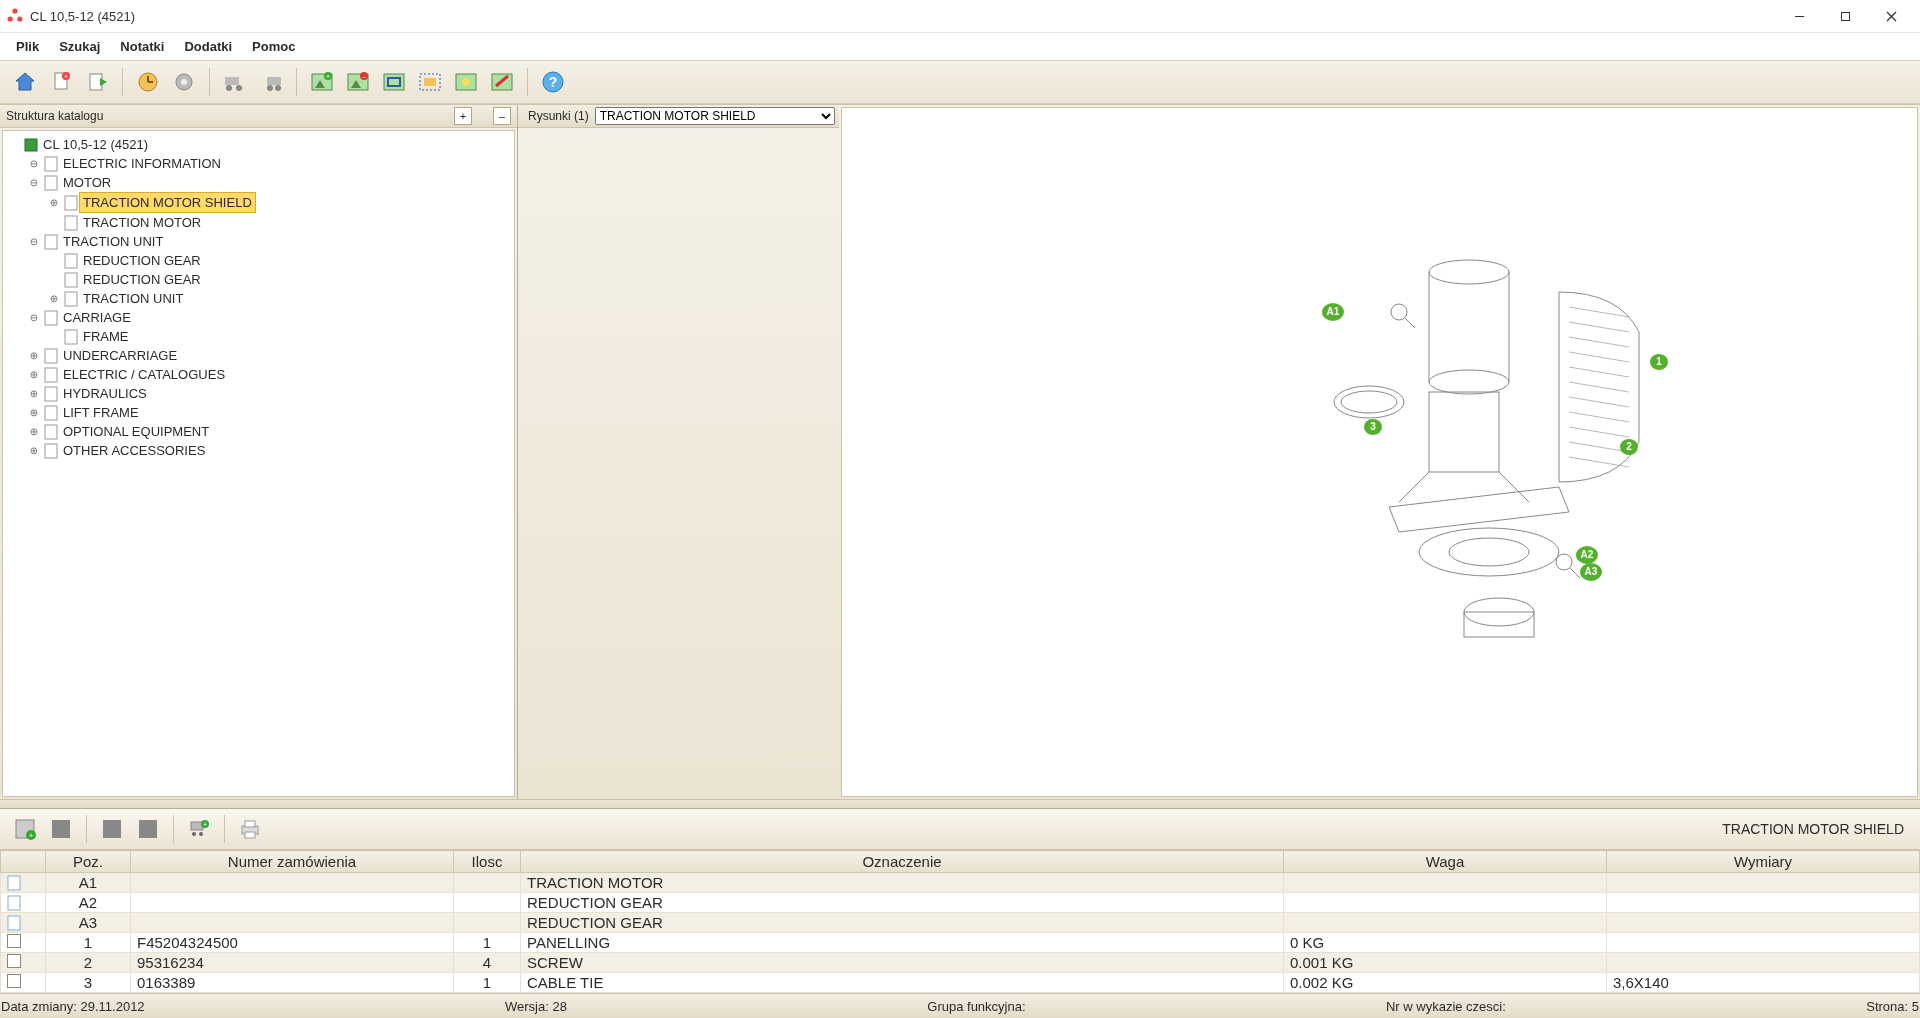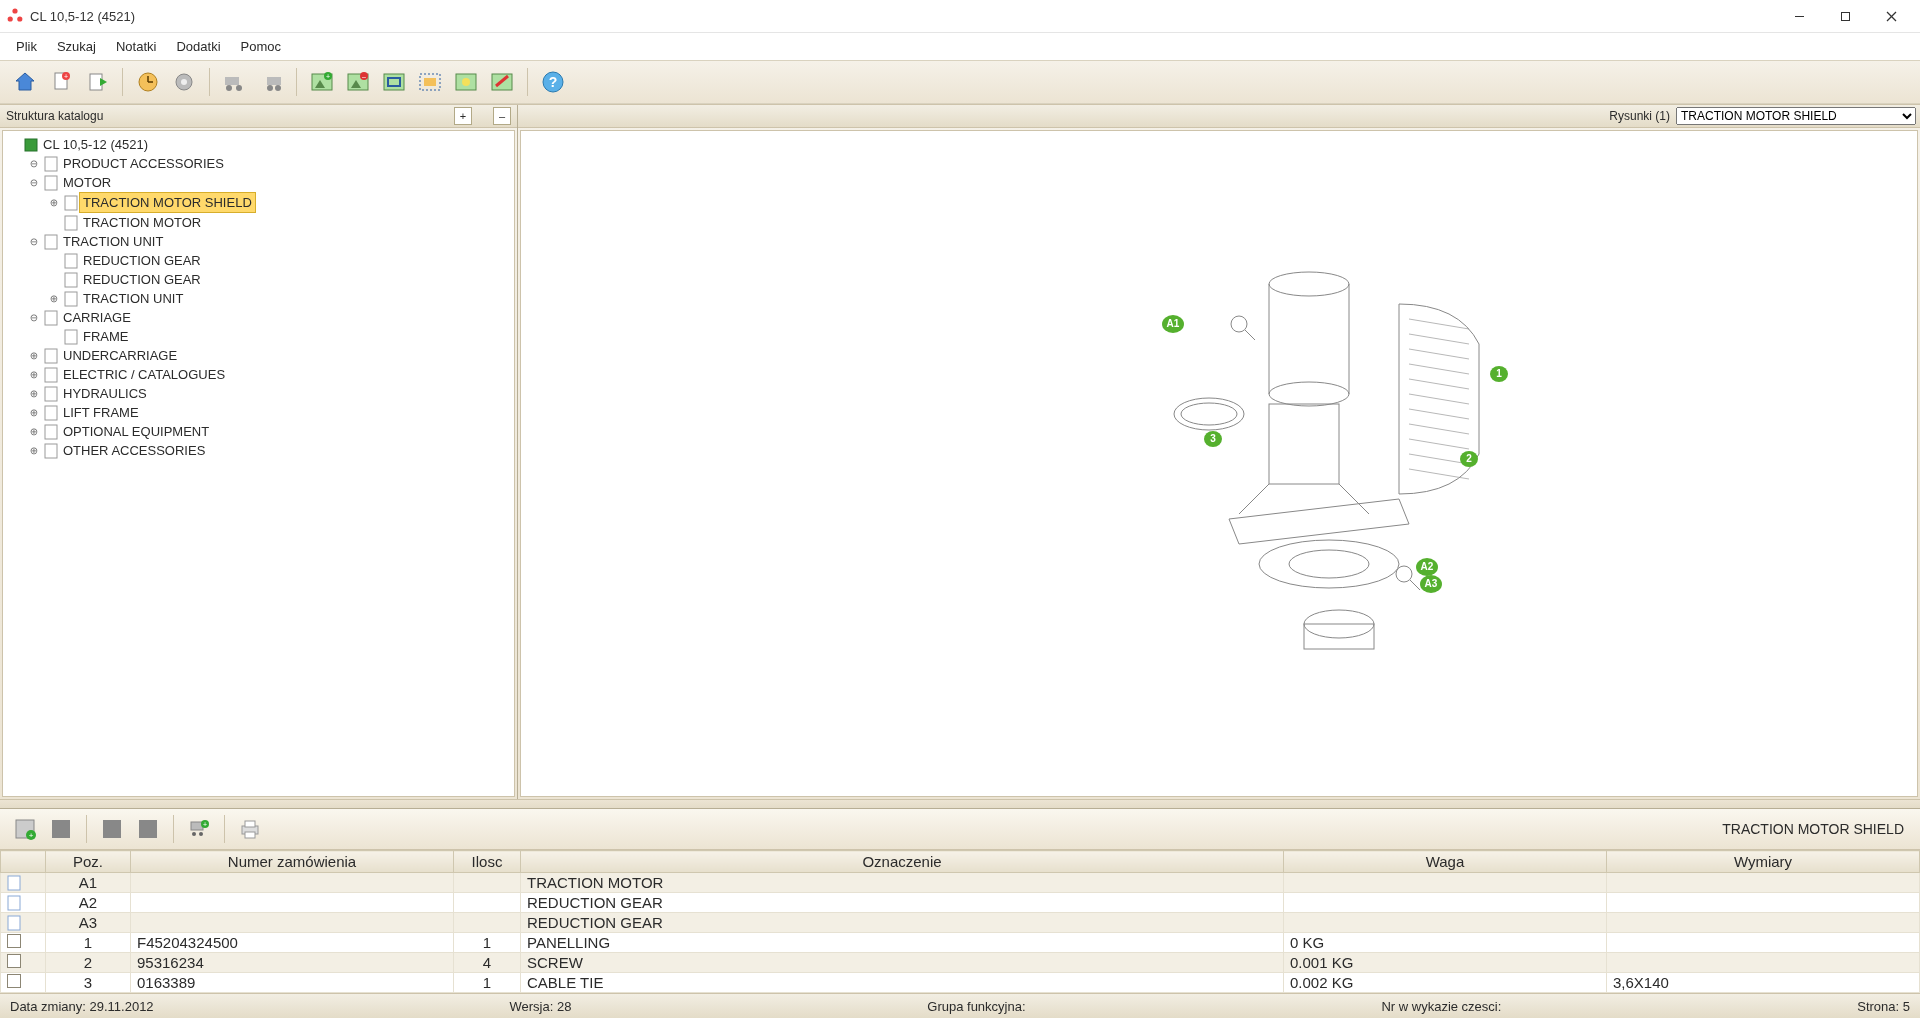--- a/index.html
+++ b/index.html
@@ -6,21 +6,21 @@
   .window{display:flex;flex-direction:column;height:100vh;}
   
   .titlebar{display:flex;align-items:center;height:32px;padding:0 6px;background:#fff;border-bottom:1px solid #e5e5e5;}
   .titlebar .app-icon{width:18px;height:18px;margin-right:6px;display:flex;align-items:center;justify-content:center;}
   .titlebar .title{font-size:13px;color:#333;}
   .titlebar .spacer{flex:1;}
   .win-btn{width:46px;height:32px;display:flex;align-items:center;justify-content:center;color:#333;}
   .win-btn svg{width:11px;height:11px;}
   
   .menubar{display:flex;gap:0;padding:2px 6px;background:#fff;}
-  .menubar .menu-item{padding:4px 10px;font-weight:normal;border-radius:3px;}
+  .menubar .menu-item{padding:4px 10px;font-weight:bold;border-radius:3px;}
   
   .toolbar{display:flex;align-items:center;height:42px;padding:0 8px;background:linear-gradient(#f5f1e8,#ece4d3);border-top:1px solid #d9d2bf;border-bottom:1px solid #d9d2bf;gap:2px;}
   .tb-btn{width:34px;height:34px;display:flex;align-items:center;justify-content:center;border-radius:3px;}
   .tb-sep{width:1px;height:28px;background:#cdc3ab;margin:0 6px;}
   
   .main{flex:1;display:flex;min-height:0;border-top:1px solid #cdc3ab;}
   .left-pane{width:517px;display:flex;flex-direction:column;background:linear-gradient(#f5f1e8,#ece4d3);border-right:1px solid #b7ae95;}
   .pane-header{display:flex;align-items:center;height:22px;padding:0 6px;background:linear-gradient(#f2eee3,#e4dcc8);font-size:12px;border-bottom:1px solid #cdc3ab;gap:19px;}
   .pane-header .hspacer{flex:1;}
   .pane-header .hicon{width:16px;height:16px;display:flex;align-items:center;justify-content:center;margin-left:2px;border:1px solid #b2a987;background:#fff;font-size:11px;line-height:1;}
@@ -28,21 +28,21 @@
   .tree{flex:1;overflow:auto;background:#fff;border:1px solid #cdc3ab;margin:2px;padding:4px 2px;font-size:13px;}
   .tree ul{list-style:none;margin:0;padding-left:20px;}
   .tree>ul{padding-left:2px;}
   .tree li{white-space:nowrap;line-height:19px;}
   .node{display:flex;align-items:center;gap:4px;padding:0 2px;}
   .twist{width:10px;height:10px;display:inline-flex;align-items:center;justify-content:center;color:#6b6b6b;font-size:10px;}
   .twist.none{visibility:hidden;}
   .node .icon{width:16px;height:16px;display:inline-flex;align-items:center;justify-content:center;}
   .node.selected .label{background:#ffd96b;border:1px solid #d7ae2b;padding:0 3px;margin-left:-4px;}
   
-  .right-pane{flex:1;display:flex;flex-direction:column;background:linear-gradient(#f5f1e8,#ece4d3);}
+  .right-pane{flex:1;display:flex;flex-direction:row;background:linear-gradient(#f5f1e8,#ece4d3);}
   .right-header{display:flex;align-items:center;height:22px;padding:0 4px;background:linear-gradient(#f2eee3,#e4dcc8);border-bottom:1px solid #cdc3ab;gap:6px;}
   .right-header .rspacer{flex:1;}
   .right-header .drawings-label{font-size:12px;}
   .right-header select{font-size:12px;height:18px;width:240px;}
   .drawing-area{flex:1;margin:2px;background:#fff;border:1px solid #cdc3ab;display:flex;align-items:center;justify-content:center;overflow:hidden;}
   .callout{fill:#55b02e;}
   .callout-text{fill:#fff;font-size:10px;font-weight:bold;}
   .part-line{stroke:#888;stroke-width:1;fill:none;}
   
   .hsplitter{height:8px;background:linear-gradient(#ece4d3,#e4dcc8);border-top:1px solid #cdc3ab;}
@@ -64,21 +64,21 @@
   .col-icon{width:32px;text-align:center;}
   .col-pos{width:72px;text-align:center;}
   .col-order{width:310px;}
   .col-qty{width:54px;text-align:center;}
   .col-desc{}
   .col-weight{width:310px;}
   .col-dim{width:300px;}
   .checkbox{width:12px;height:12px;border:1px solid #8c8674;display:inline-block;background:#fff;}
   .row-doc-icon{color:#8aa9d6;}
   
-  .statusbar{display:flex;align-items:center;height:24px;padding:0 10px;background:linear-gradient(#f2eee3,#e4dcc8);border-top:1px solid #cdc3ab;font-size:13px;gap:60px;}
+  .statusbar{display:flex;align-items:center;height:24px;padding:0 1px;background:linear-gradient(#f2eee3,#e4dcc8);border-top:1px solid #cdc3ab;font-size:13px;gap:60px;}
   .statusbar .sspacer{flex:1;}
   
   svg{display:block;}
 </style>
 </head>
 <body>
 
 <div class="window">
 
   <div class="titlebar">
@@ -238,21 +238,21 @@
               </div>
             <ul>
               <li>
                 <div class="node">
                     <span class="twist">⊖</span>
                     <span class="icon">
                       <svg width="14" height="16" viewBox="0 0 14 16">
                         <rect x="1" y="1" width="12" height="14" fill="#fff" stroke="#9a9a9a"></rect>
                       </svg>
                     </span>
-                    <span class="label">PRODUCT ACCESSORIES</span>
+                    <span class="label">ELECTRIC INFORMATION</span>
                   </div>
               </li>
               <li>
                 <div class="node">
                     <span class="twist">⊖</span>
                     <span class="icon">
                       <svg width="14" height="16" viewBox="0 0 14 16">
                         <rect x="1" y="1" width="12" height="14" fill="#fff" stroke="#9a9a9a"></rect>
                       </svg>
                     </span>

